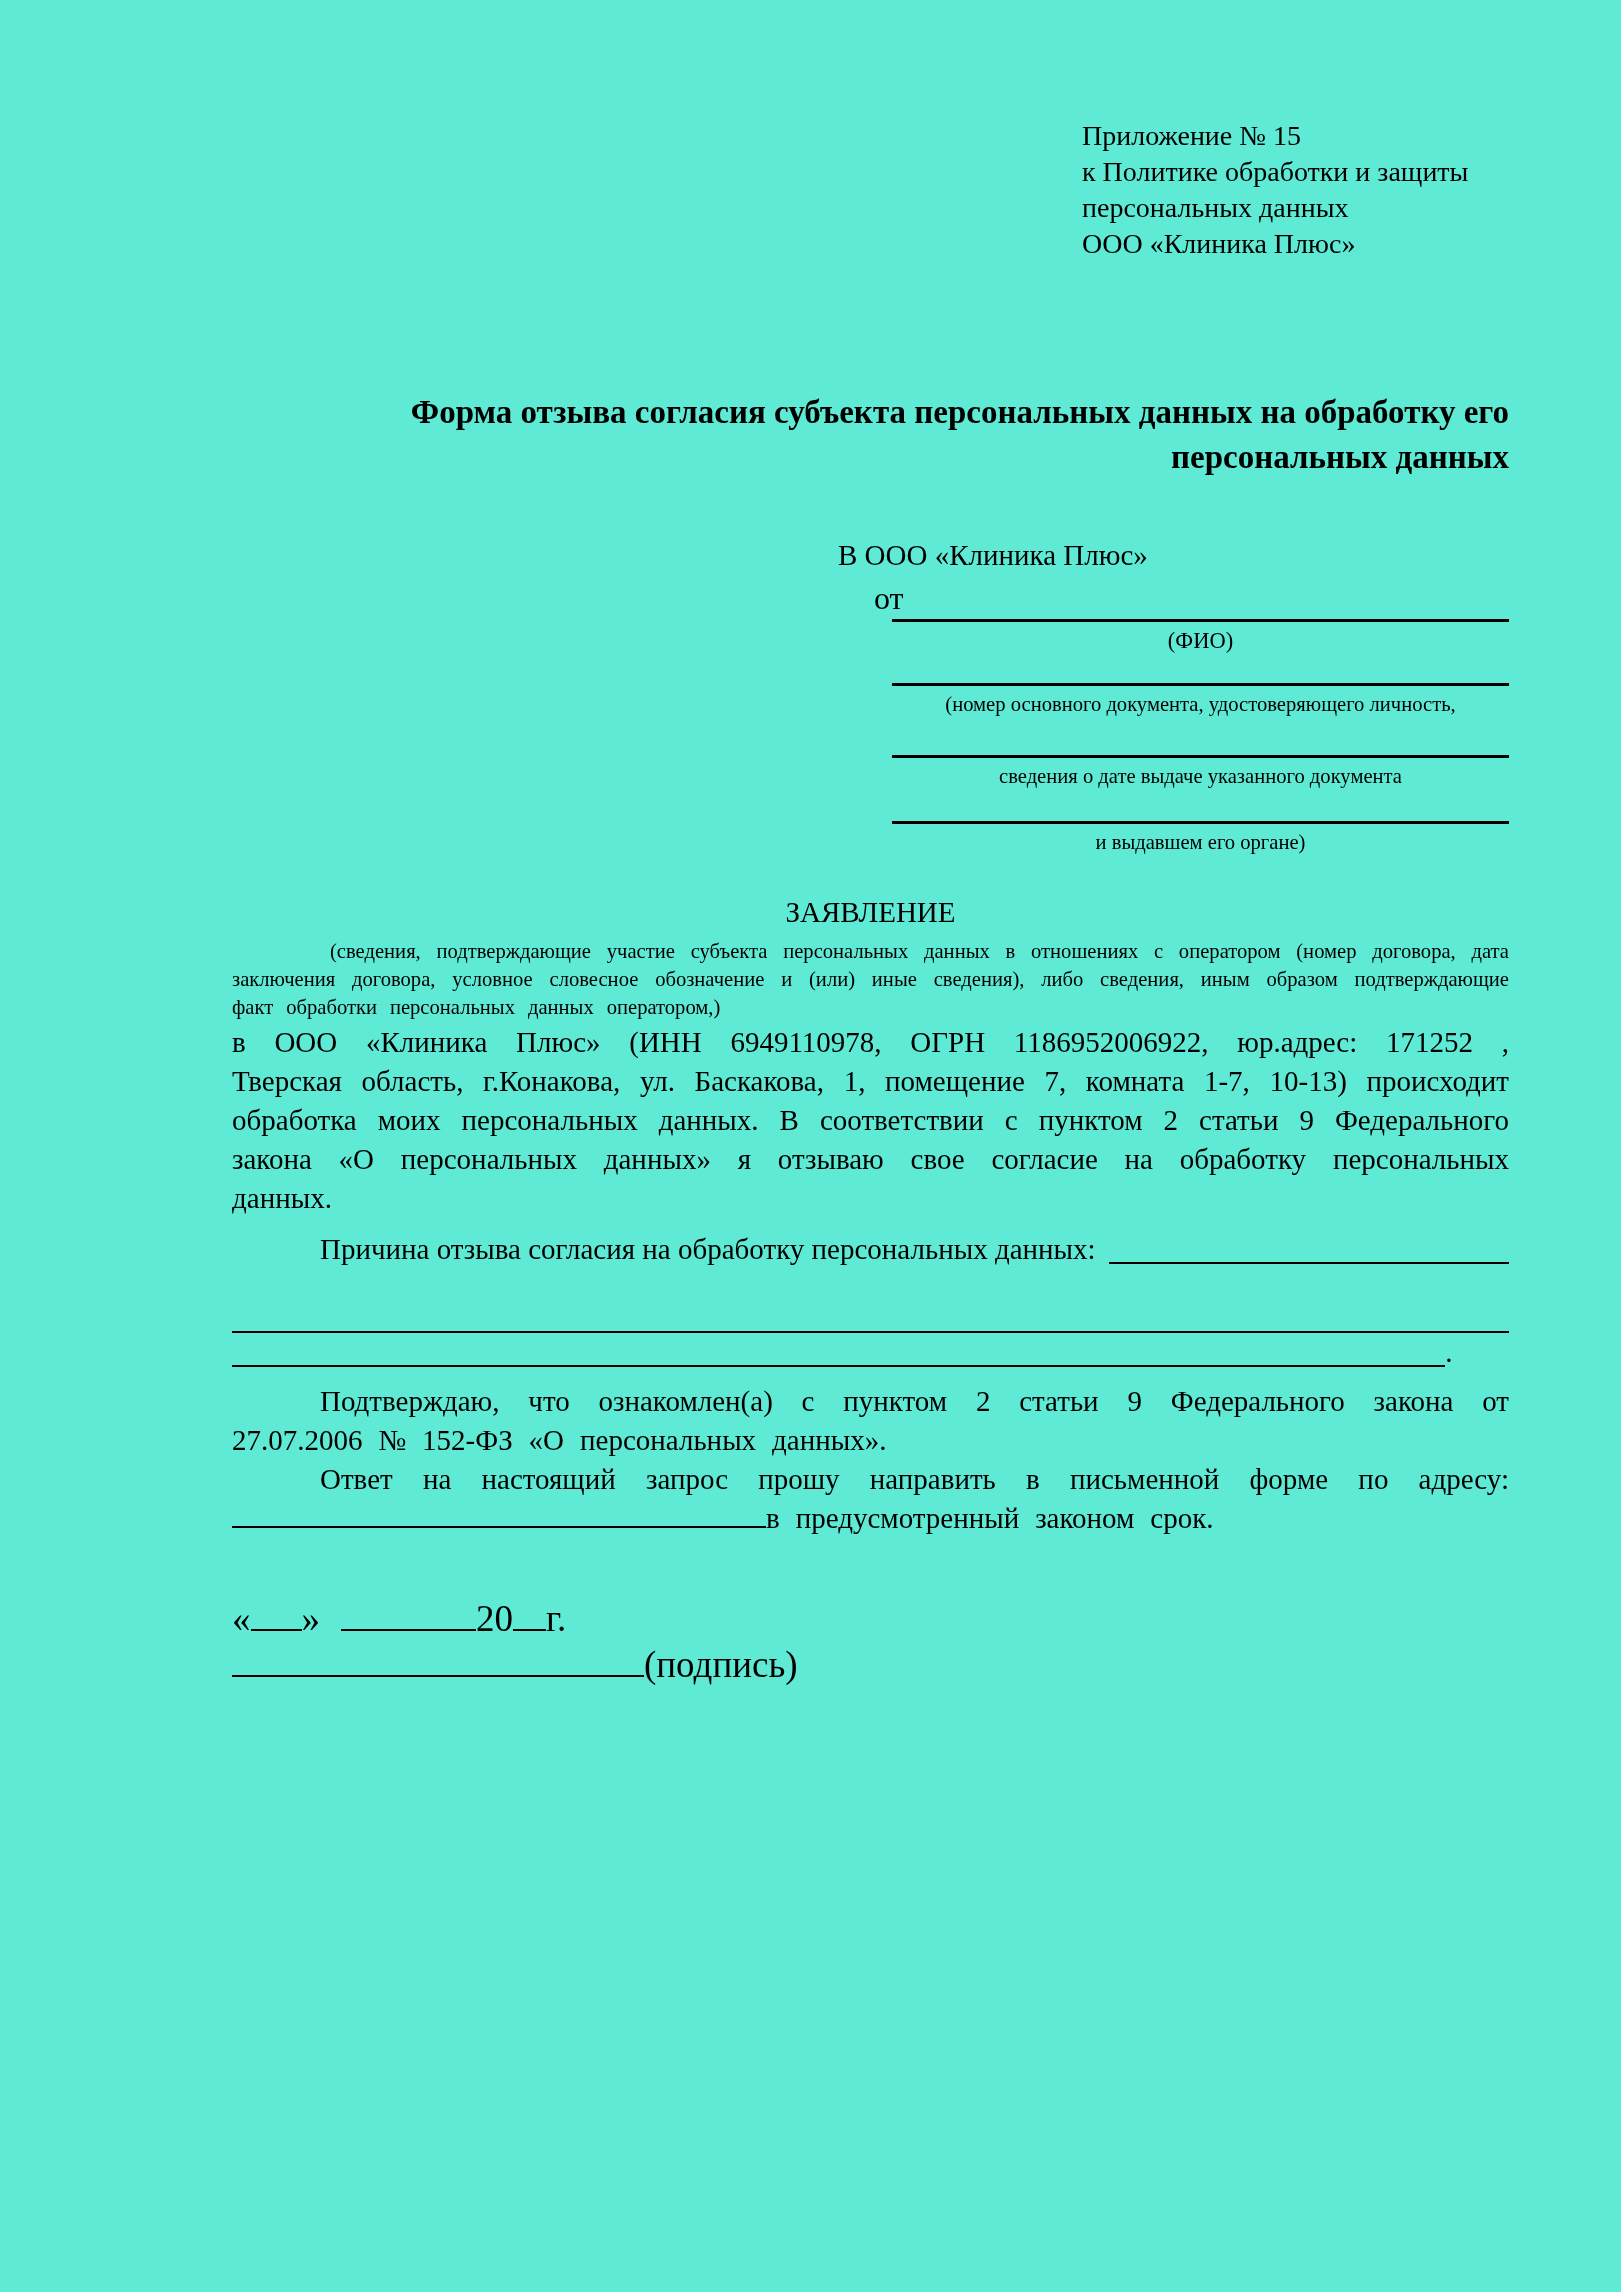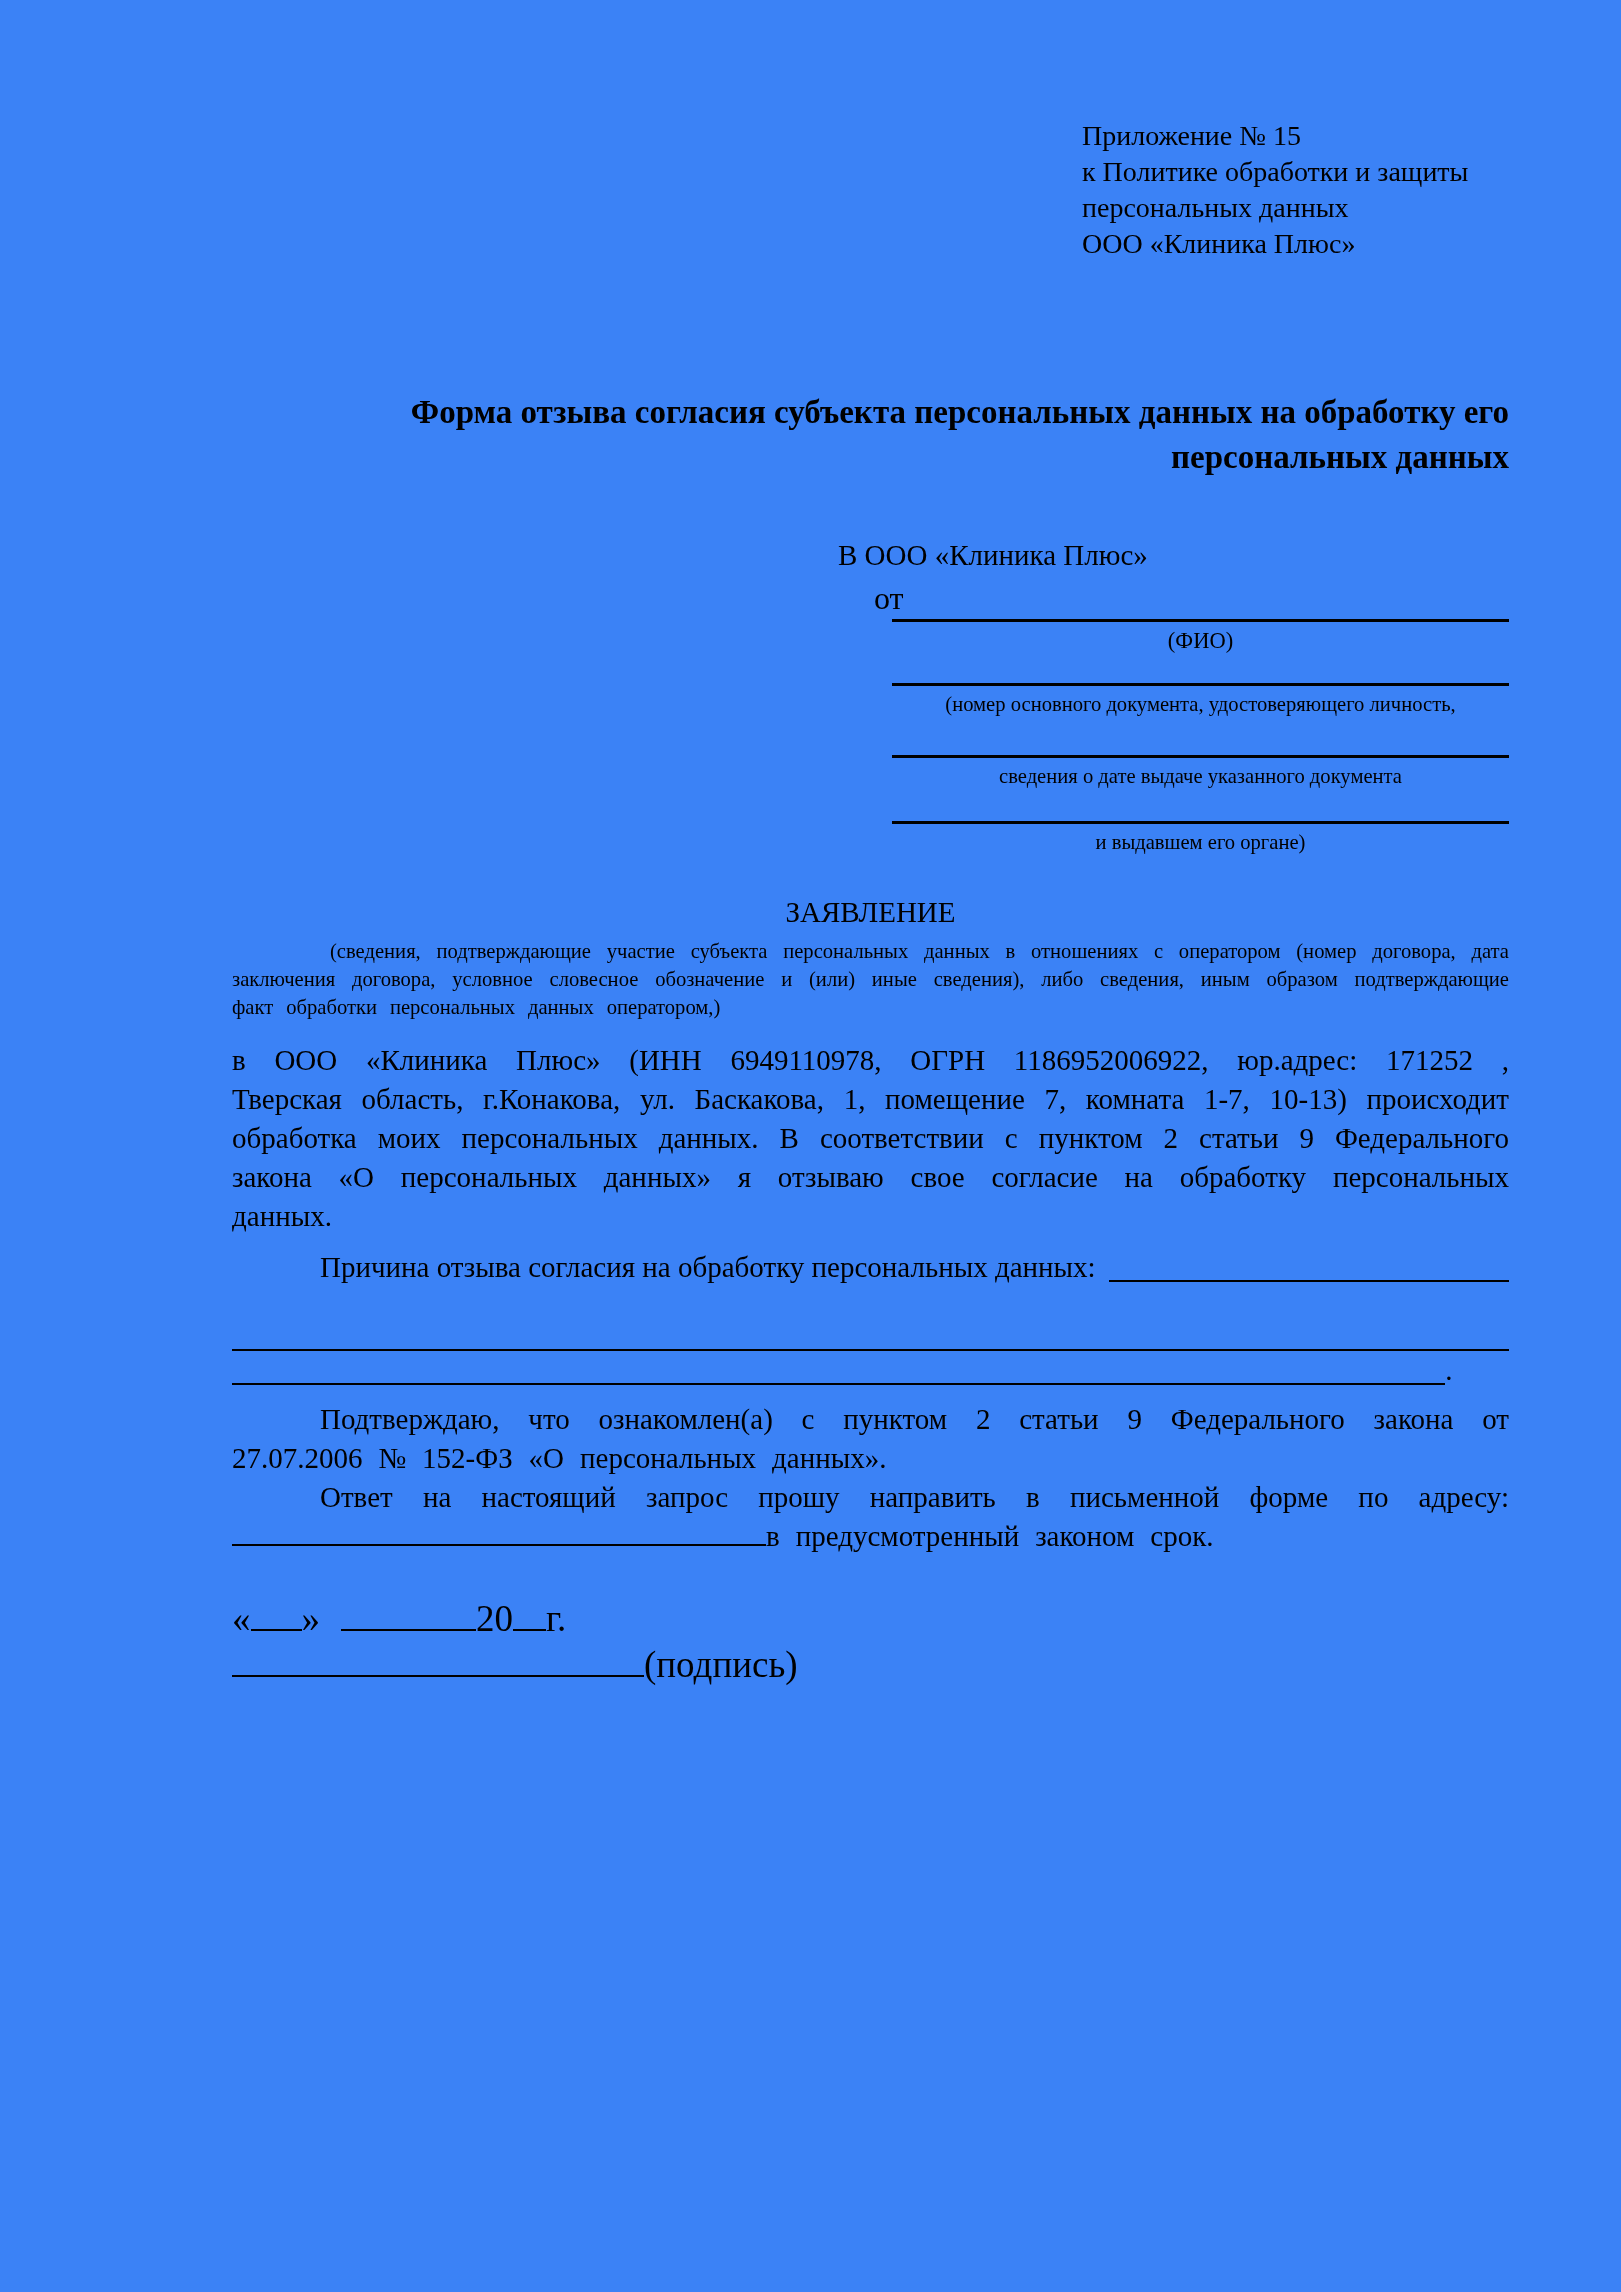--- a/index.html
+++ b/index.html
@@ -1,20 +1,20 @@
 <!DOCTYPE html>
 <html><head>
 <meta charset="utf-8">
 <style>
   * { margin:0; padding:0; box-sizing:border-box; }
   html,body { background:#ffffff; }
   .page {
     position:relative;
     width:1621px; height:2293px;
-    background:#3b82f6;
+    background:#5eead4;
     color:#000000;
     font-family:"Liberation Serif","DejaVu Serif",serif;
     overflow:hidden;
   }
   .abs { position:absolute; }
   .rule { position:absolute; height:2.9px; background:#000; }
   .header-block { left:1082px; top:118px; font-size:28px; line-height:36px; white-space:nowrap; }
   .page-title {
     left:232px; top:390px; width:1277px;
     font-size:33px; line-height:45px; font-weight:bold; text-align:right;
@@ -33,21 +33,21 @@
   .body-block { left:232px; top:933px; width:1277px; font-size:29px; line-height:39px; }
   .row-flex { display:flex; }
   .row-flex .lbl { white-space:nowrap; }
   .fill { flex:1 1 auto; border-bottom:2.9px solid #000; margin-bottom:4.9px; }
   .indent-90 { padding-left:88px; }
   .footnote {
     font-size:20.6px; line-height:28px;
     text-align:justify; text-indent:98px;
     word-spacing:0.38em; margin-top:3.9px;
   }
-  .main-par { text-align:justify; word-spacing:0.34em; margin-top:20px; }
+  .main-par { text-align:justify; word-spacing:0.34em; margin-top:2px; }
   .reason-row { margin-top:12px; }
   .ul-row1 { height:37px; border-bottom:2.9px solid #000; margin-top:27.4px; }
   .ul-row2 { display:flex; align-items:flex-end; height:39px; }
   .ul-row2 .long { width:95%; border-bottom:2.9px solid #000; margin-bottom:4.9px; }
   .confirm-par { text-align:justify; text-indent:88px; word-spacing:0.3em; margin-top:9.8px; }
   .reply-par { text-align:justify; text-indent:88px; word-spacing:0.3em; }
   .ul-blank {
     display:inline-block; border-bottom:2.9px solid #000;
     height:1.0em; vertical-align:baseline;
   }

